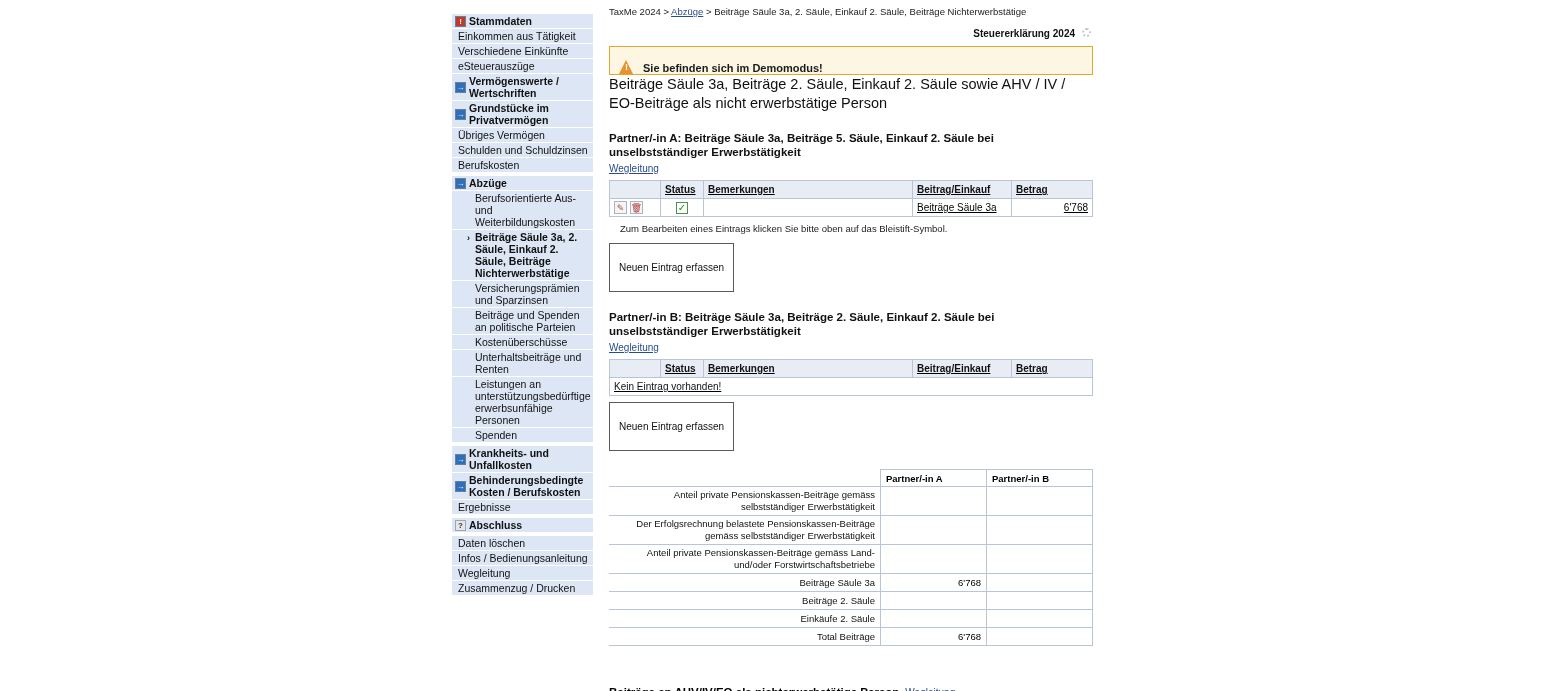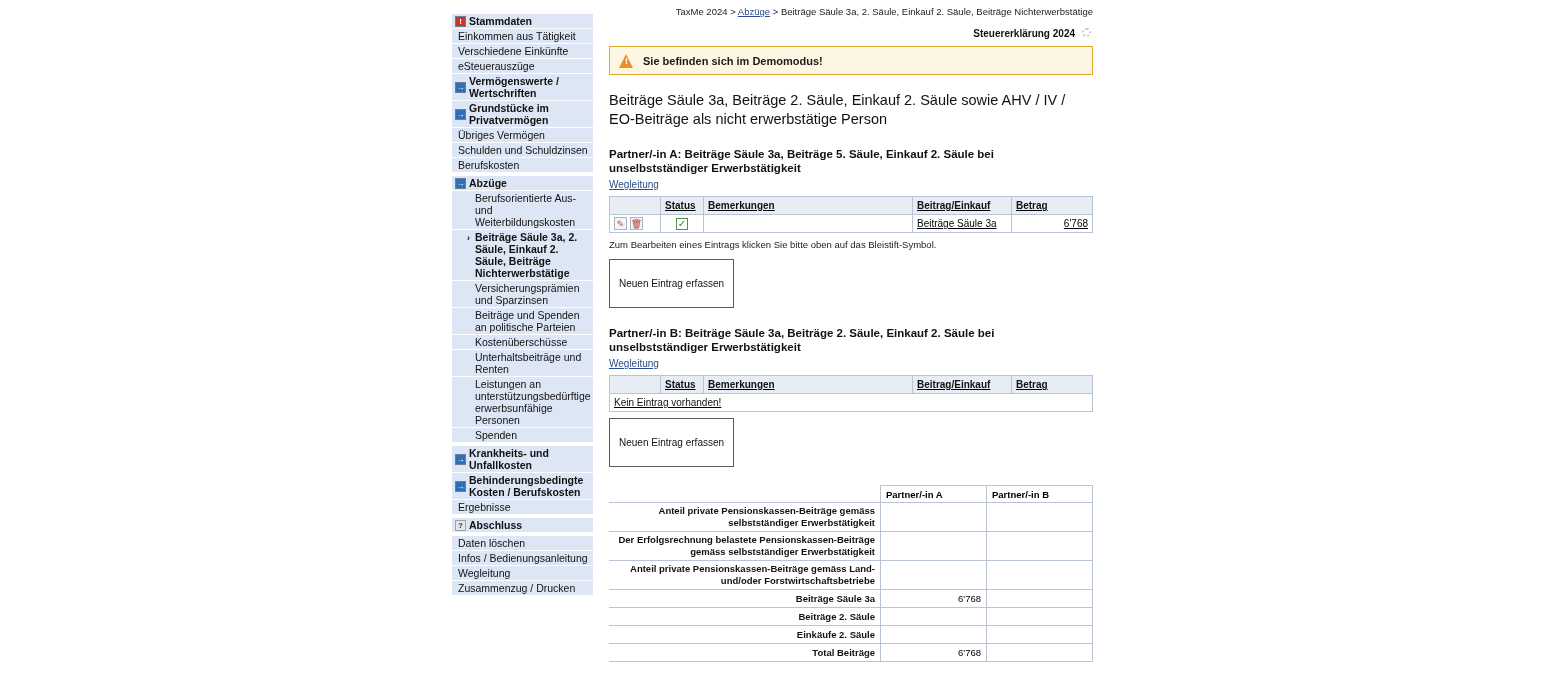--- a/index.html
+++ b/index.html
@@ -80,21 +80,20 @@
   .main {
     position: absolute;
     left: 609px;
     top: 6px;
     width: 484px;
   }
   .breadcrumb {
     font-size: 9.5px;
     color: #222;
     margin-bottom: 10px;
-    text-align: right;
   }
   .breadcrumb a {
     color: #2a4b8d;
     text-decoration: underline;
   }
   .form-head {
     display: flex;
     justify-content: flex-end;
     align-items: center;
     font-size: 10px;
@@ -112,27 +111,26 @@
     content: "";
     position: absolute;
     left: 1px; top: 1px;
     width: 9px; height: 9px;
     border: 2px dotted #c9c9c9;
     border-radius: 50%;
     box-sizing: border-box;
   }
   .demo-banner {
     display: flex;
-    align-items: center;
+    align-items: flex-end;
     border: 1px solid #e3a92e;
     background: #fdf6e3;
     height: 29px;
     padding: 0 9px;
     box-sizing: border-box;
-    margin-bottom: 16px;
   }
   .warn-ico {
     width: 15px; height: 14px;
     margin-right: 9px;
     position: relative;
     flex: 0 0 15px;
   }
   .warn-ico::before {
     content: "";
     position: absolute;
@@ -230,21 +228,21 @@
     border: 1px solid #4f8f4f;
     background: #ffffff;
     color: #1c8a1c;
     font-size: 10px;
     line-height: 10px;
     box-sizing: border-box;
   }
   .hint {
     font-size: 9.5px;
     color: #222;
-    margin: 2px 0 9px 0;
+    margin: 2px 0 9px 11px;
   }
   .btn {
     font-family: "Liberation Sans", sans-serif;
     font-size: 10px;
     padding: 18px 9px;
     background: #ffffff;
     border: 1px solid #5b5b5b;
     color: #111;
     cursor: pointer;
     margin-bottom: 18px;
@@ -275,21 +273,20 @@
     padding: 2px 5px;
     height: 13px;
     background: #ffffff;
   }
   table.summary td.label {
     text-align: right;
     border-left: none;
     font-size: 9.5px;
     color: #111;
     line-height: 12px;
-    font-weight: bold;
   }
   table.summary td.val {
     width: 95px;
     text-align: right;
   }
   .head-hidden { border: none !important; background: #ffffff !important; }
   h2.ahv {
     font-size: 11.5px;
     font-weight: bold;
     margin: 0 0 7px 0;

